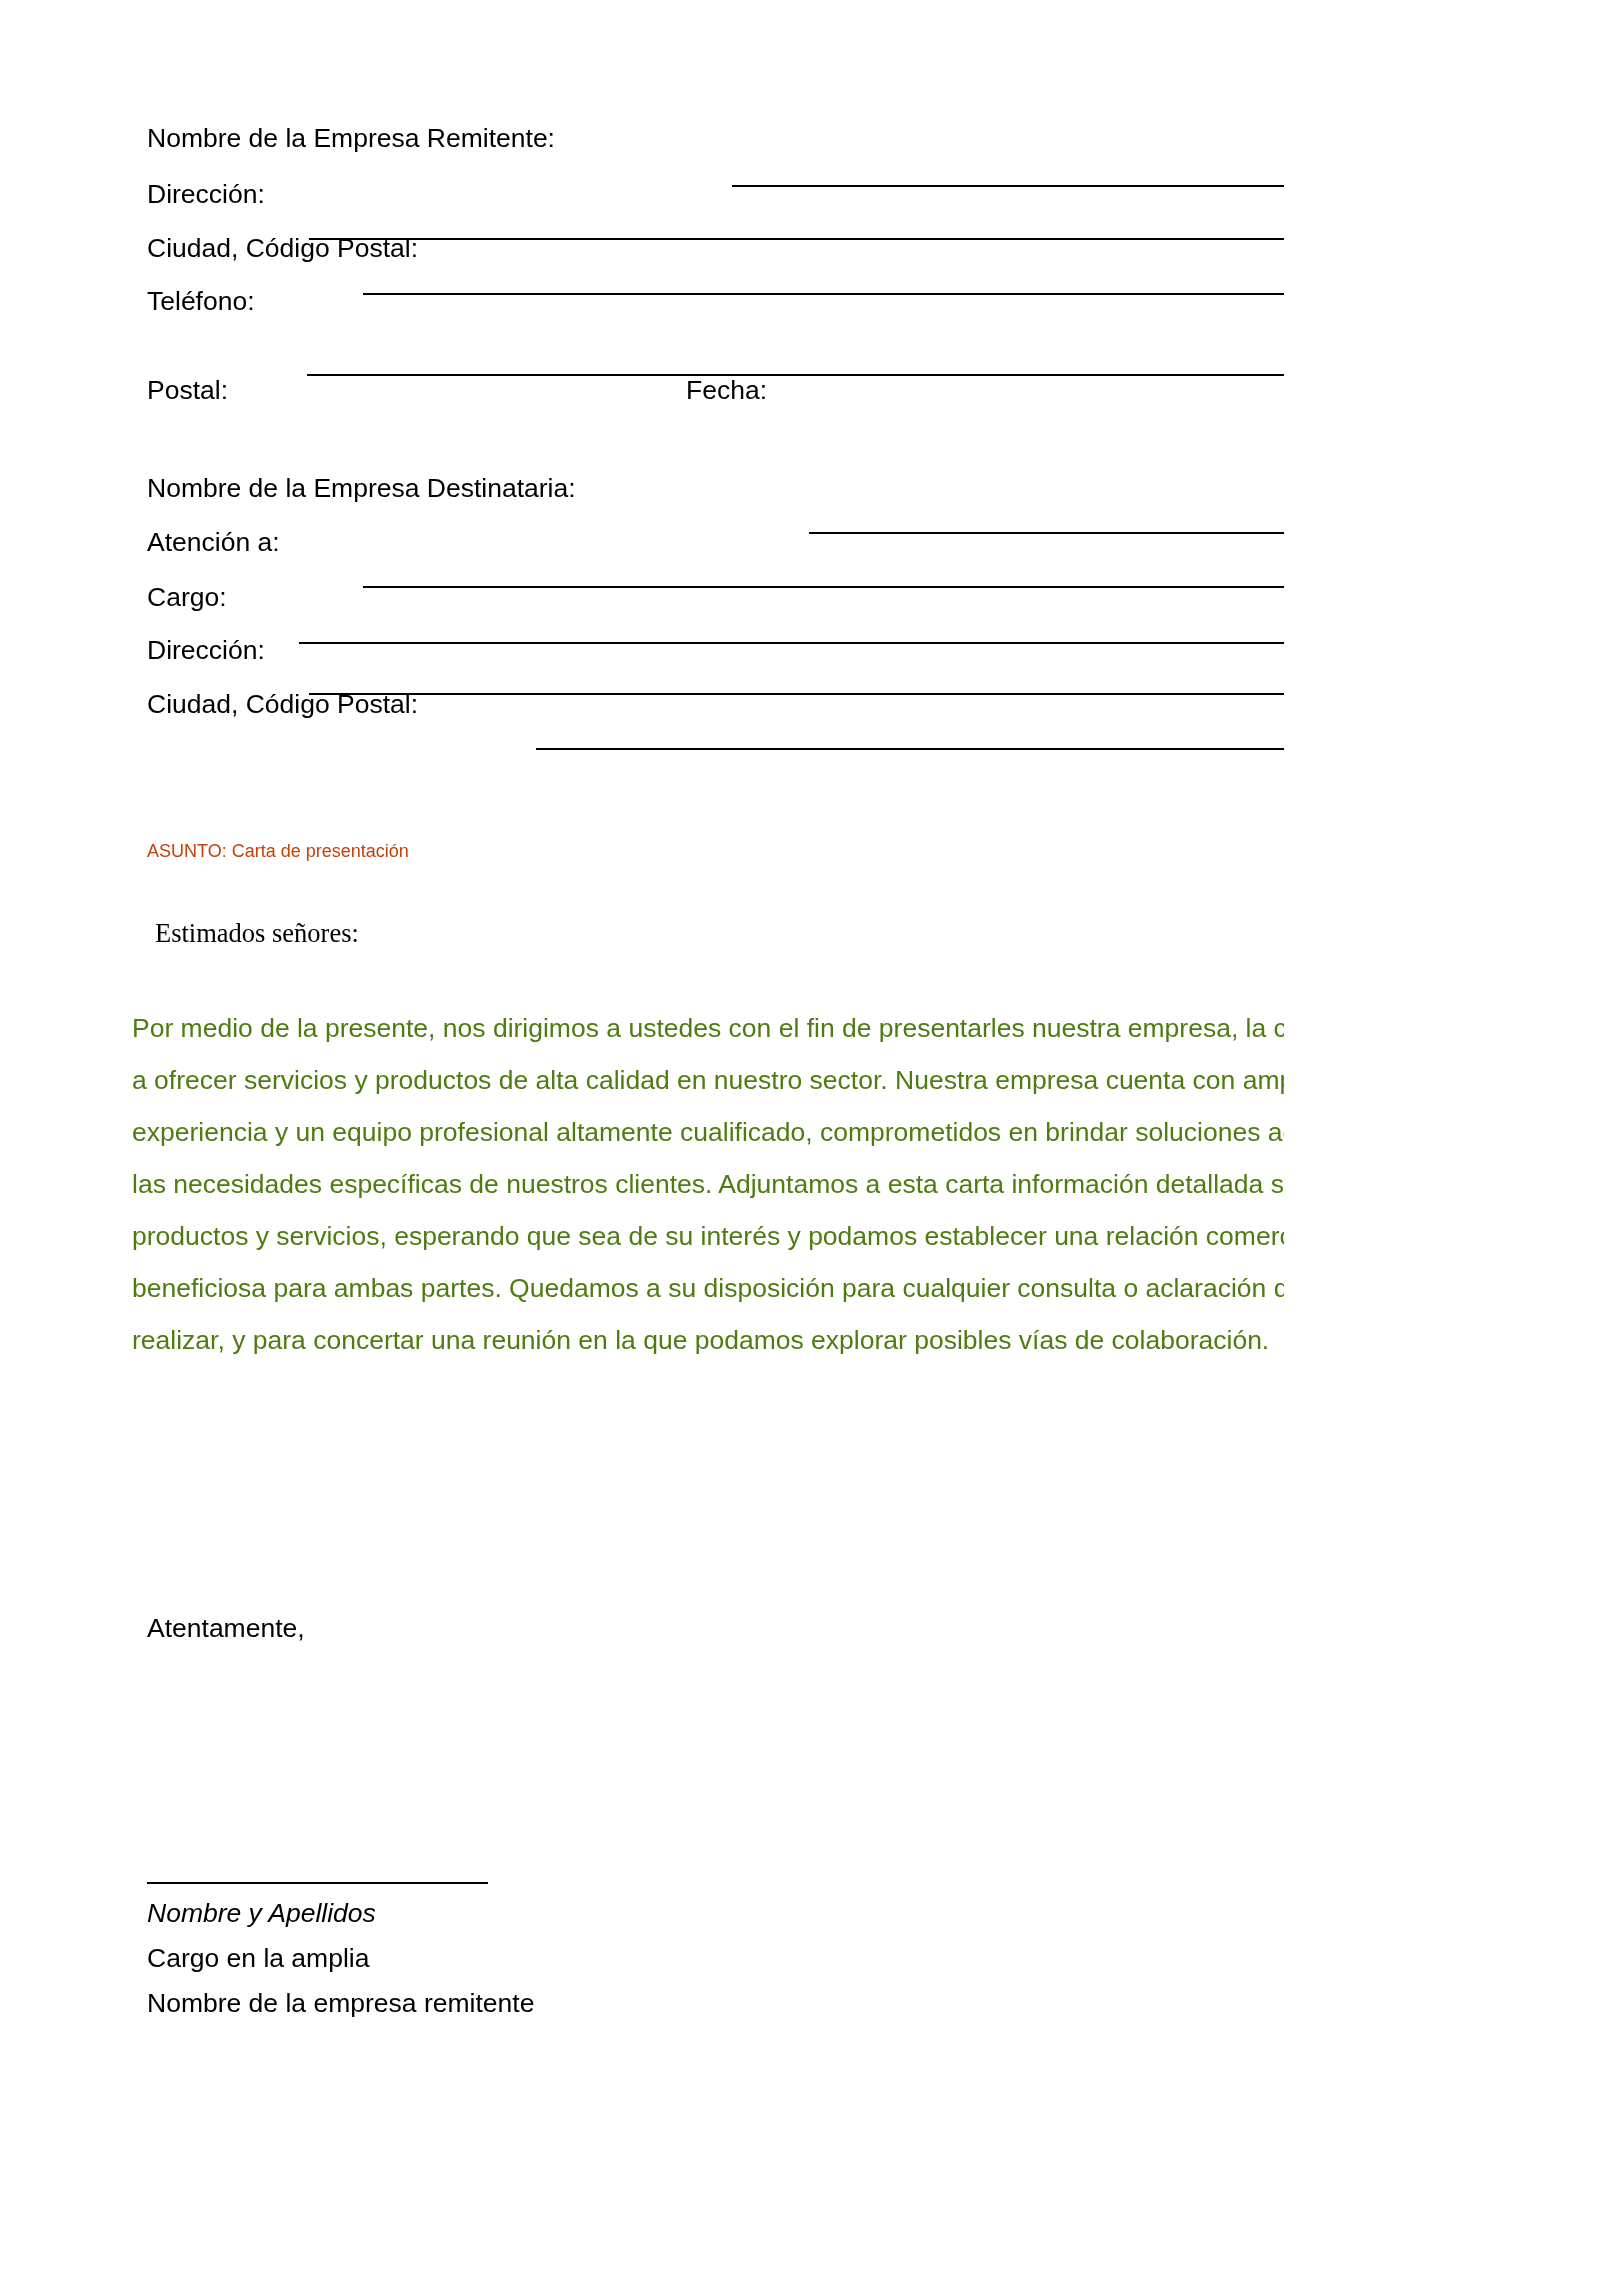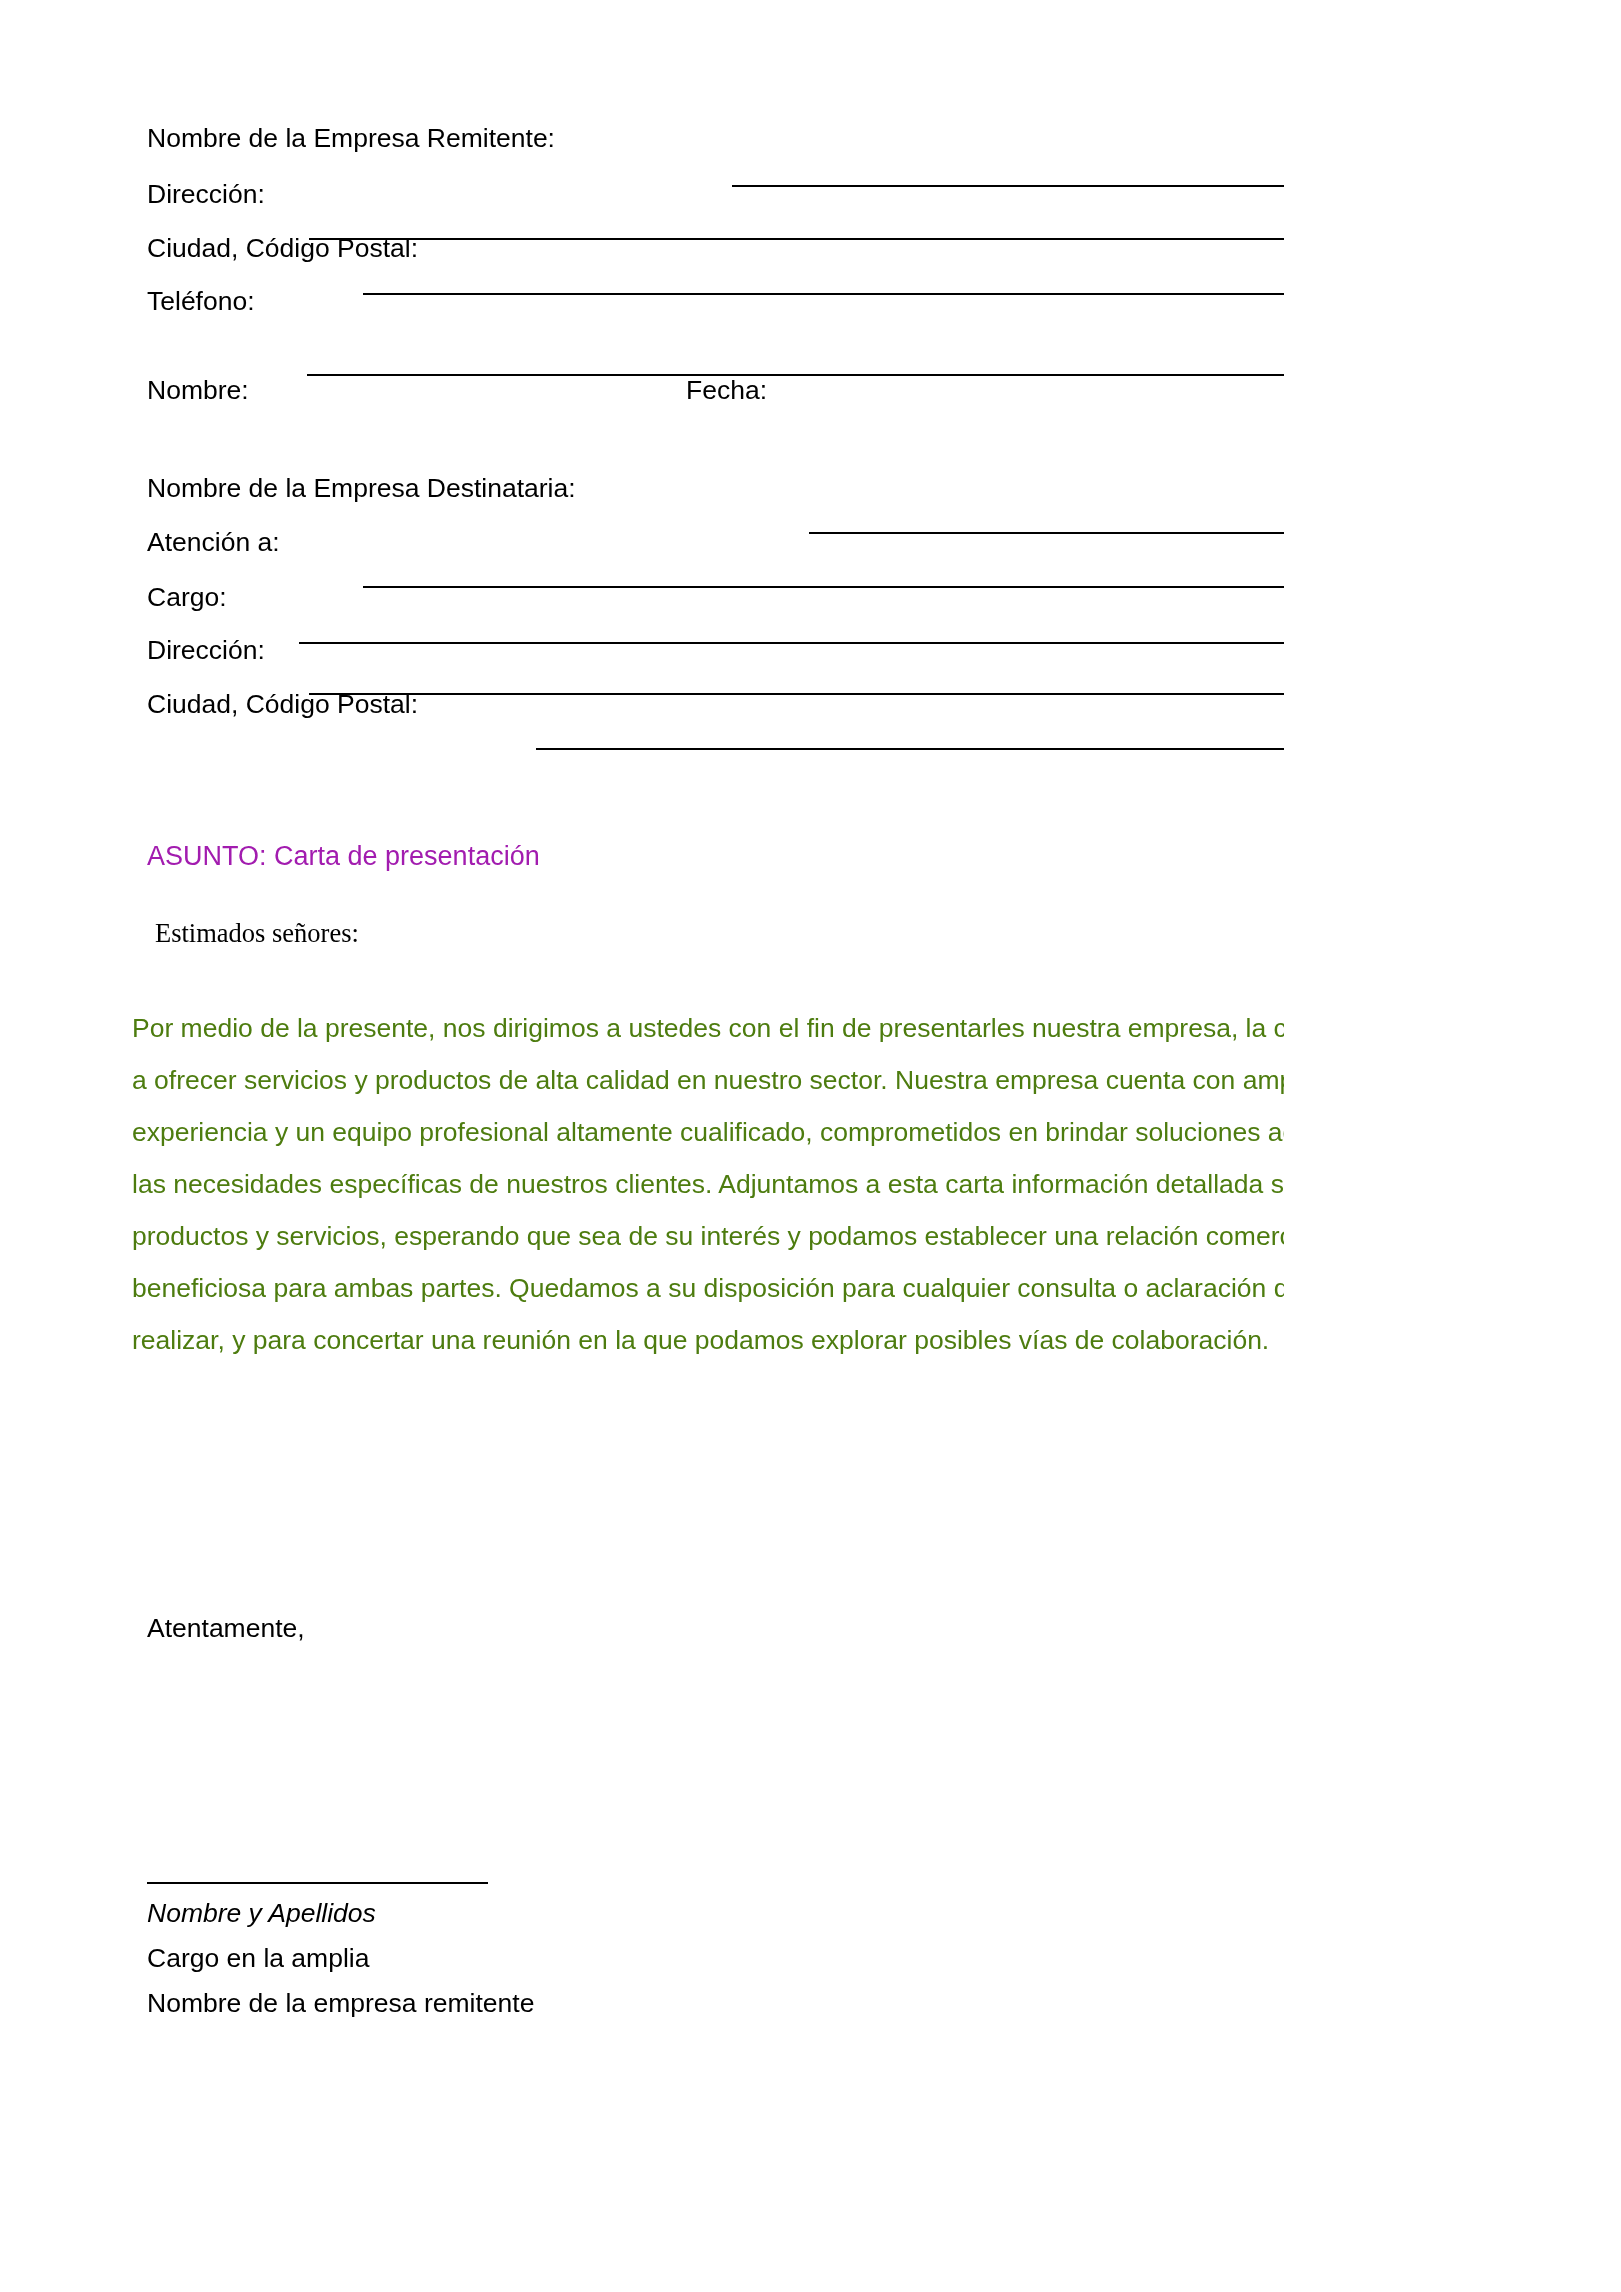--- a/index.html
+++ b/index.html
@@ -31,23 +31,23 @@
   
   .rule {
     position: absolute;
     height: 0;
     border-top: 2.9px solid #000000;
   }
 
   
   .subject {
     position: absolute;
-    font-size: 27px;
+    font-size: 18px;
     white-space: nowrap;
-    color: #a21caf;
+    color: #c2410c;
   }
 
   
   .salutation {
     position: absolute;
     font-size: 26.5px;
     white-space: nowrap;
   }
 
   
@@ -87,21 +87,21 @@
     <span class="txt" style="left:147px; top:181px;">Dirección:</span>
     <div class="rule" style="left:309px; top:238px; width:1158px;"></div>
 
     <span class="txt" style="left:147px; top:235px;">Ciudad, Código Postal:</span>
     <div class="rule" style="left:363px; top:293px; width:1104px;"></div>
 
     <span class="txt" style="left:147px; top:288px;">Teléfono:</span>
   </div>
 
   <div>
-    <span class="txt" style="left:147px; top:377px;">Nombre:</span>
+    <span class="txt" style="left:147px; top:377px;">Postal:</span>
     <span class="txt" style="left:686px; top:377px;">Fecha:</span>
     <div class="rule" style="left:307px; top:374px; width:1160px;"></div>
   </div>
 
   <div>
 
     <span class="txt" style="left:147px; top:475px;">Nombre de la Empresa Destinataria:</span>
     <div class="rule" style="left:809px; top:532px; width:658px;"></div>
 
     <span class="txt" style="left:147px; top:529px;">Atención a:</span>

